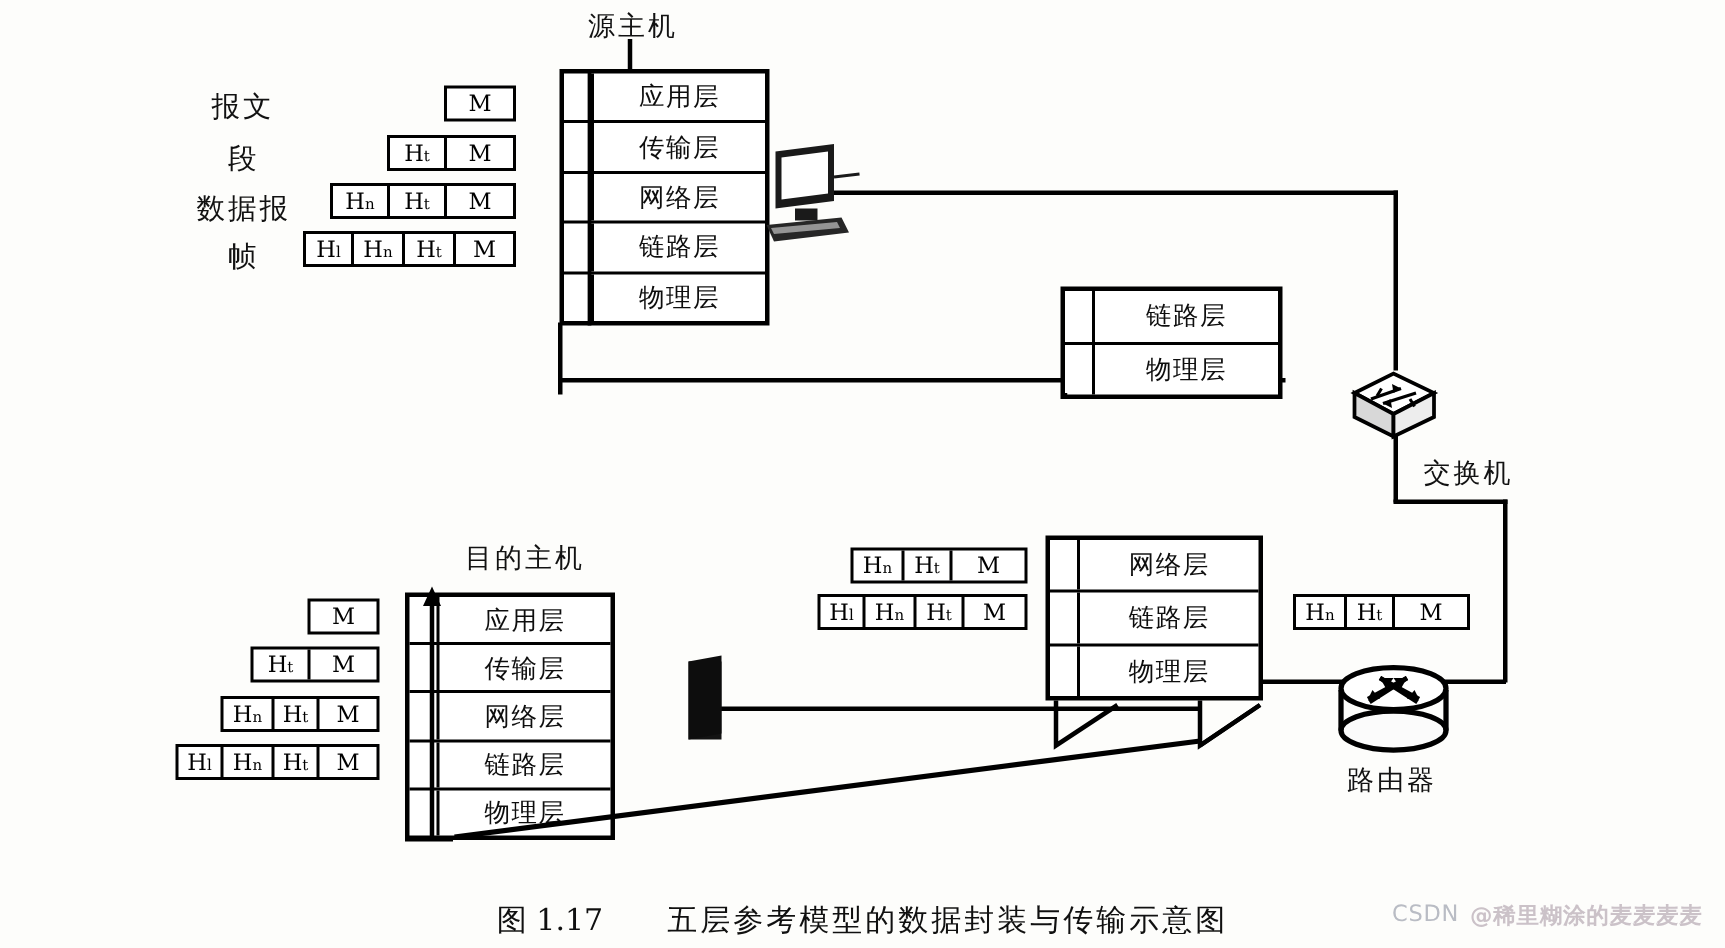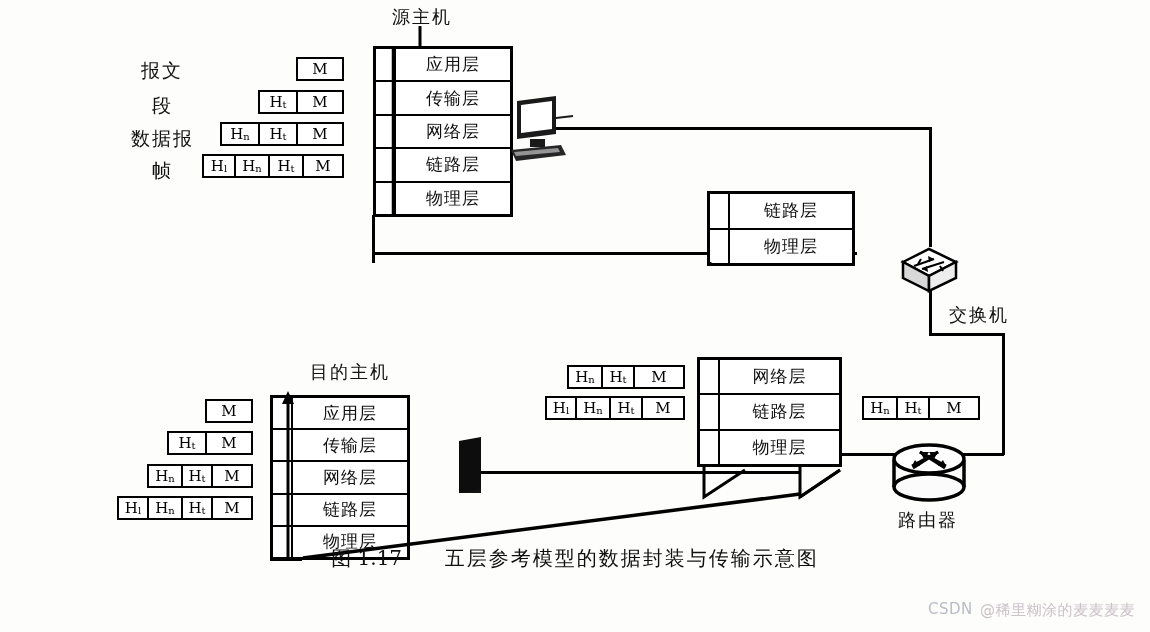--- a/index.html
+++ b/index.html
@@ -110,21 +110,21 @@
     position: absolute;
     background: #000;
   }
   .wire.h { height: 3px; }
   .wire.v { width: 3px; }
 
   
   #figure-caption {
     position: absolute;
     left: 0; right: 0;
-    top: 545px;
+    top: 600px;
     text-align: center;
     font-size: 20px;
     letter-spacing: 2px;
     color: #101010;
   }
   #figure-caption .num {
     font-family: "DejaVu Serif", "Liberation Serif", serif;
     letter-spacing: 0;
   }
 
@@ -137,20 +137,21 @@
     color: #b9bcc4;
     white-space: nowrap;
     letter-spacing: .5px;
   }
   #watermark .wm-over {
     position: absolute;
     left: 52px;
     top: 1px;
     color: #c3b8c0;
     opacity: .85;
+    font-weight: bold;
   }
 
   
   #vector-layer {
     position: absolute;
     left: 0; top: 0;
     width: 1150px;
     height: 632px;
     pointer-events: none;
   }

